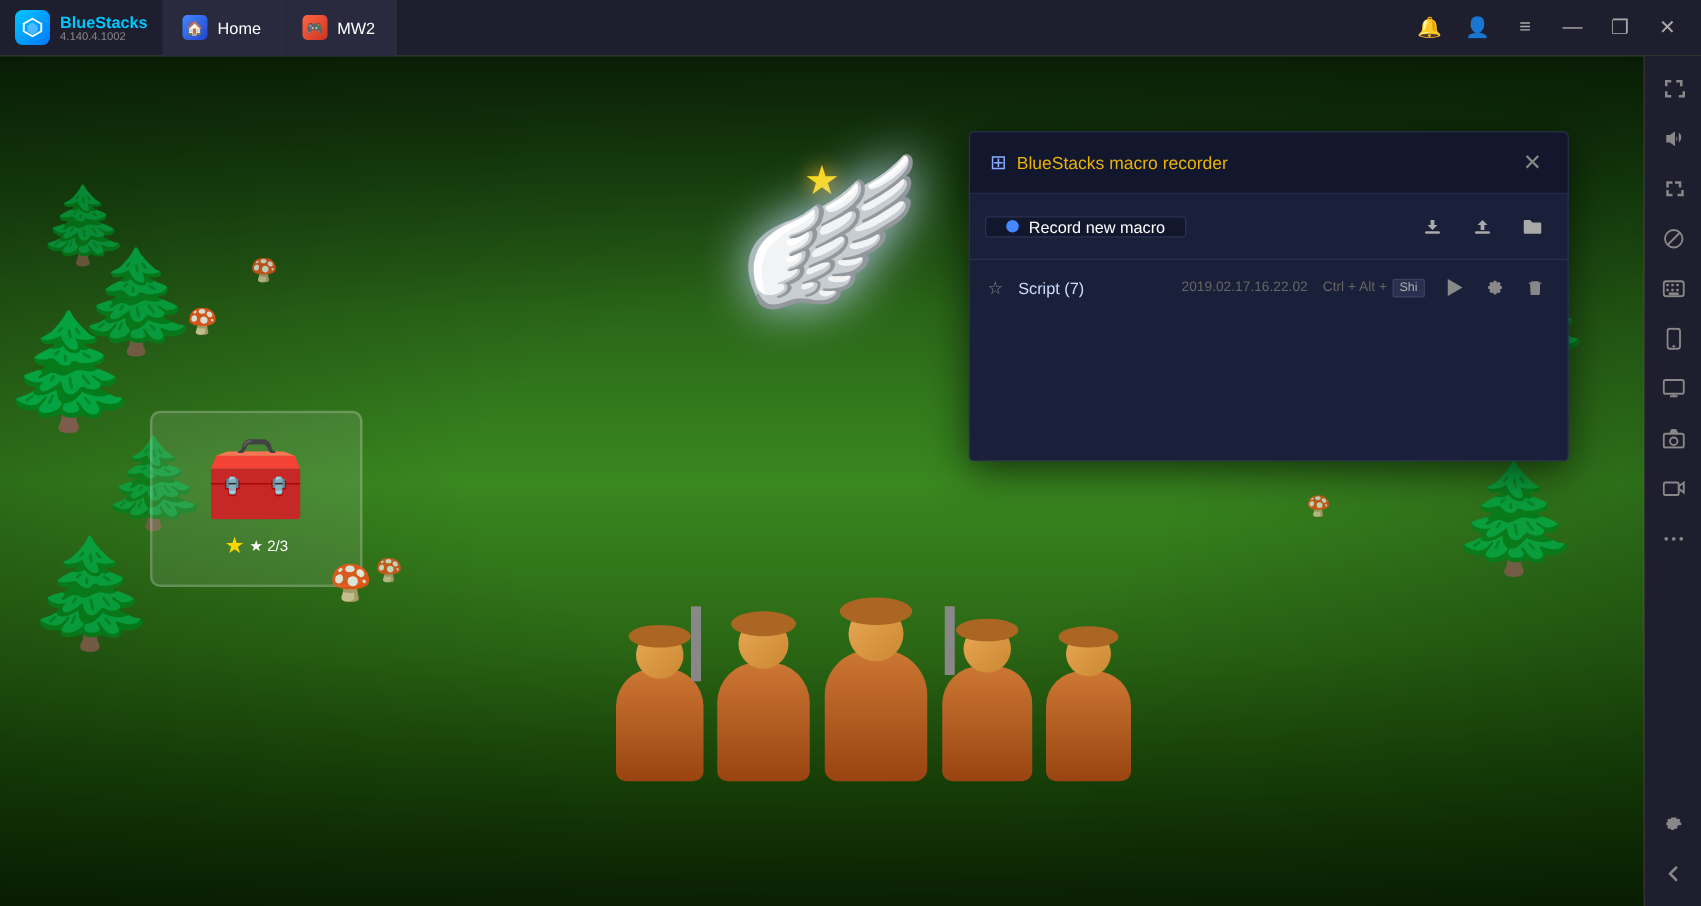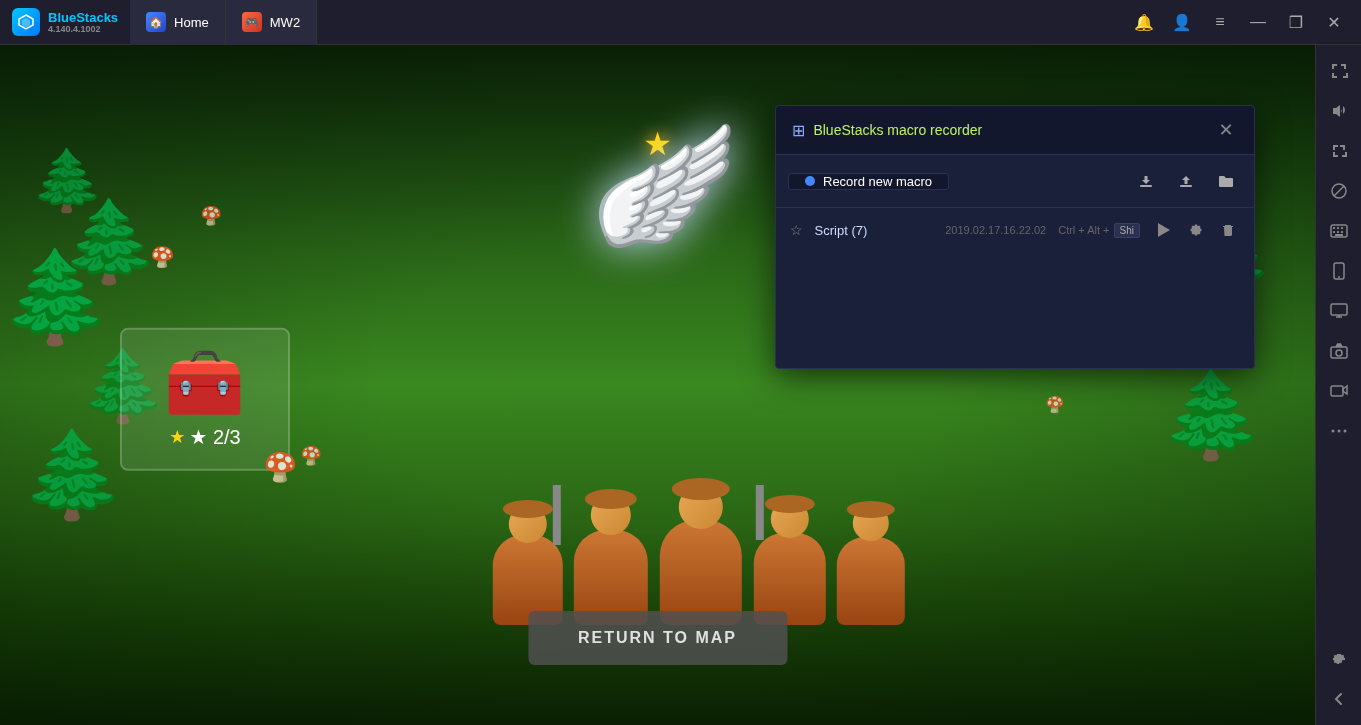--- a/index.html
+++ b/index.html
@@ -50,21 +50,20 @@
     }
     .logo-title {
       color: #00c8ff;
       font-size: 13px;
       font-weight: bold;
       line-height: 1;
     }
     .logo-version {
       color: #888;
       font-size: 9px;
-      font-weight: bold;
     }
     .tab {
       height: 45px;
       display: flex;
       align-items: center;
       padding: 0 16px;
       gap: 8px;
       cursor: pointer;
       color: #ccc;
       font-size: 13px;
@@ -227,21 +226,21 @@
     .macro-header-left {
       display: flex;
       align-items: center;
       gap: 8px;
     }
     .macro-header-icon {
       color: #88aaff;
       font-size: 16px;
     }
     .macro-title {
-      color: #bef264;
+      color: #eab308;
       font-size: 14px;
       font-weight: 500;
     }
     .macro-close-btn {
       color: #888;
       cursor: pointer;
       font-size: 18px;
       width: 24px;
       height: 24px;
       display: flex;
@@ -429,21 +428,21 @@
     <div style="position:absolute; right:200px; top:180px; font-size:22px; opacity:0.8;">🍄</div>
     <div style="position:absolute; right:250px; top:350px; font-size:16px; opacity:0.7;">🍄</div>
     <div style="position:absolute; left:300px; top:400px; font-size:18px; opacity:0.7;">🍄</div>
 
     <div class="top-star">★</div>
 
     <div class="chest-area">
       <div style="font-size:65px; line-height:1;">🧰</div>
       <div class="chest-stars">
         <span style="color:#ffd700; font-size:18px;">★</span>
-        <span style="color:white; font-size:20px;">★ 2/3</span>
+        <span style="color:white; font-size:12px;">★ 2/3</span>
       </div>
       <div style="position:absolute; bottom:-15px; right:-10px; font-size:28px; opacity:0.8;">🍄</div>
     </div>
 
     <div style="position:absolute; top:80px; left:50%; transform:translateX(-45%);">
 
       <div style="font-size:120px; text-align:center; line-height:1; filter:drop-shadow(0 0 20px rgba(200,220,255,0.9)); margin-bottom:-30px;">🪽</div>
 
     </div>
 
@@ -483,21 +482,20 @@
         <div style="width:8px; height:55px; background:#888; position:absolute; bottom:85px; left:5px; z-index:4;"></div>
       </div>
 
       <div style="position:relative; width:75px; height:120px;">
         <div style="width:36px; height:36px; background:linear-gradient(135deg,#e8a855,#cc8833); border-radius:50%; position:absolute; top:0; left:50%; transform:translateX(-50%); z-index:2;"></div>
         <div style="width:48px; height:17px; background:#aa6622; border-radius:50%; position:absolute; top:-4px; left:50%; transform:translateX(-50%); z-index:3;"></div>
         <div style="width:68px; height:88px; background:linear-gradient(180deg,#cc7733,#994411); border-radius:28px 28px 8px 8px; position:absolute; bottom:0; left:50%; transform:translateX(-50%); z-index:1;"></div>
       </div>
     </div>
 
-    <button class="return-btn">RETURN TO MAP</button>
 
     <div class="macro-panel">
 
       <div class="macro-header">
         <div class="macro-header-left">
           <span class="macro-header-icon">⊞</span>
           <span class="macro-title">BlueStacks macro recorder</span>
         </div>
         <div class="macro-close-btn">✕</div>
       </div>

